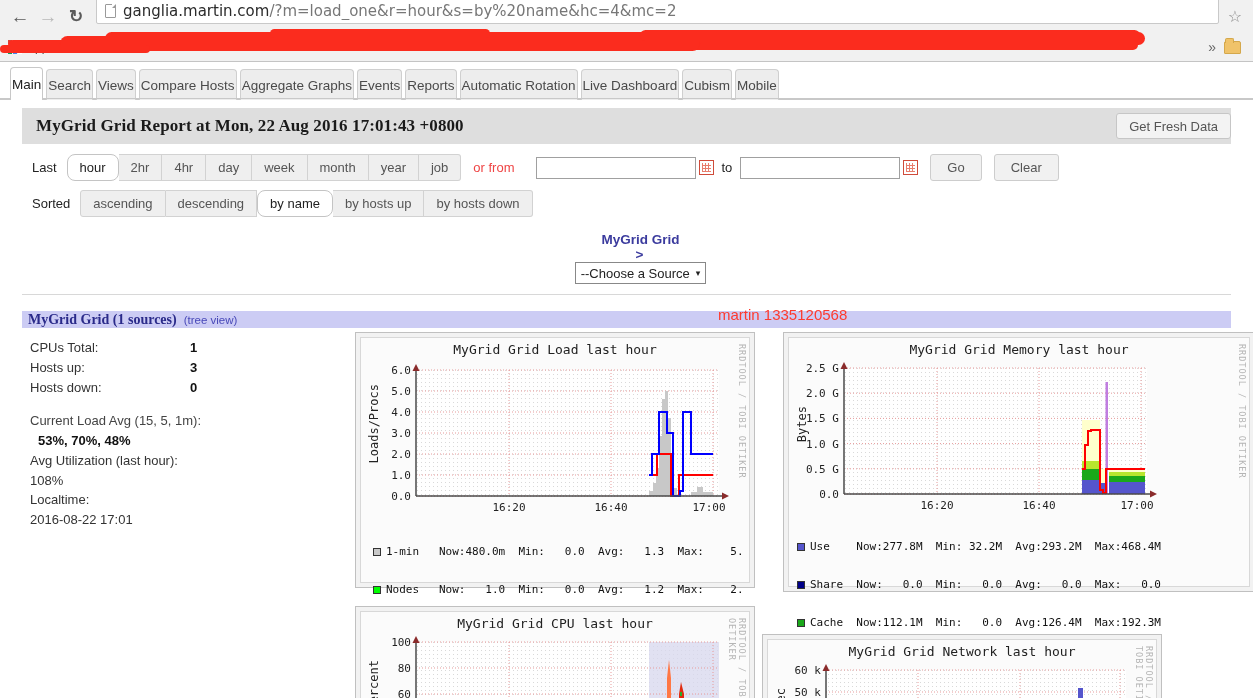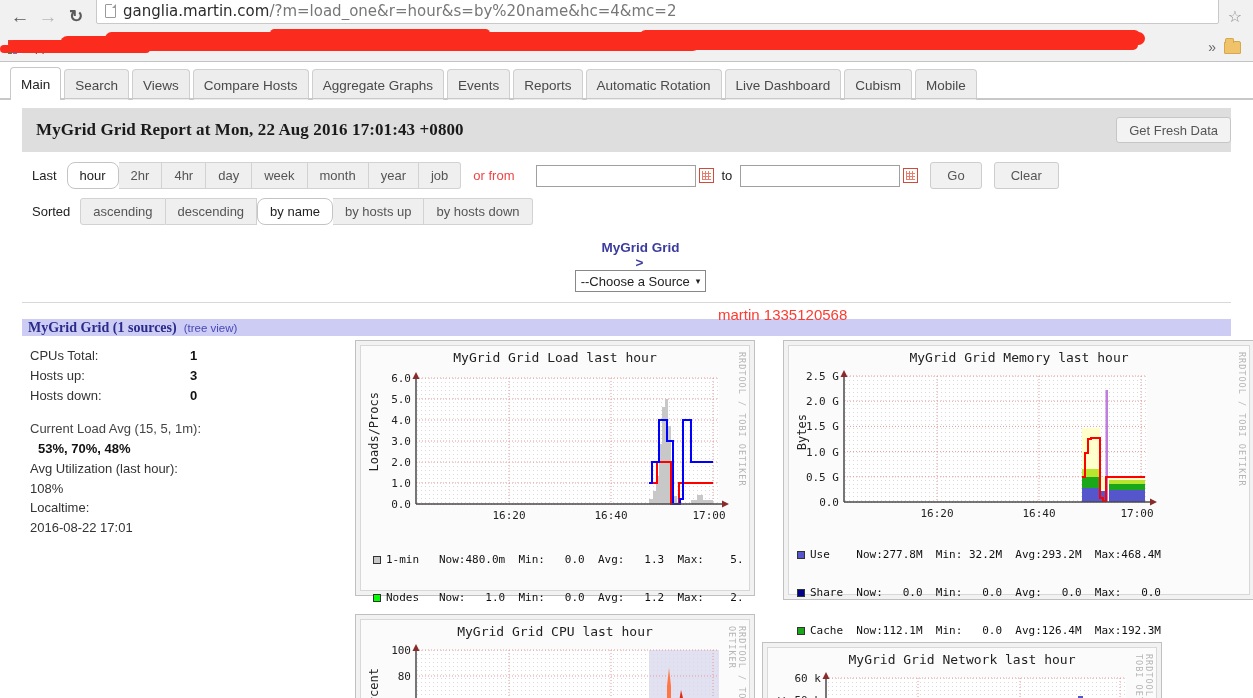--- a/index.html
+++ b/index.html
@@ -46,30 +46,30 @@
             border-radius:2px 2px 0 0; }
   
   .redact { position:absolute; background:#fb2c1e; pointer-events:none; }
 
   
   .page { position:relative; width:1253px; height:636px; background:#fff; overflow:hidden; }
 
   .tabbar { height:38px; background:#fff; padding:6px 0 0 10px;
             display:flex; align-items:flex-end; gap:3px;
             border-bottom:1px solid #c8c8c8; position:relative; }
-  .tab { height:31px; padding:0 10px; display:flex; align-items:center;
+  .tab { height:31px; padding:0 1px; display:flex; align-items:center;
          font-size:13.5px; color:#4a4a4a; background:#ededed;
          border:1px solid #cfcfcf; border-bottom:none;
          border-radius:4px 4px 0 0; position:relative; top:1px; }
   .tab.active { background:#fff; color:#222; border-color:#c8c8c8; height:33px; top:1px; z-index:3;}
   .tabbar:after { content:""; position:absolute; left:0; right:0; bottom:0;
                   height:1px; background:#c8c8c8; z-index:1; }
 
   .content { padding:0; }
-  .titlebar { margin:8px 22px 0 22px; background:#dedede; height:44px;
+  .titlebar { margin:8px 22px 0 22px; background:#dedede; height:36px;
               display:flex; align-items:center; justify-content:space-between;
               padding:0 14px; }
   .titlebar h1 { margin:0; font-size:17px; font-weight:bold; color:#1a1a1a;
                  font-family:"Liberation Serif", serif; letter-spacing:.1px; }
   .getfresh { background:#f3f3f3; border:1px solid #c6c6c6; border-radius:3px;
               height:26px; padding:0 12px; font-size:13px; color:#555;
               display:flex; align-items:center; position:relative; left:14px; }
 
   .rowctl { display:flex; align-items:center; margin:10px 0 0 32px; gap:0; font-size:13px;}
   .rowctl .lbl { margin-right:10px; color:#222; }

